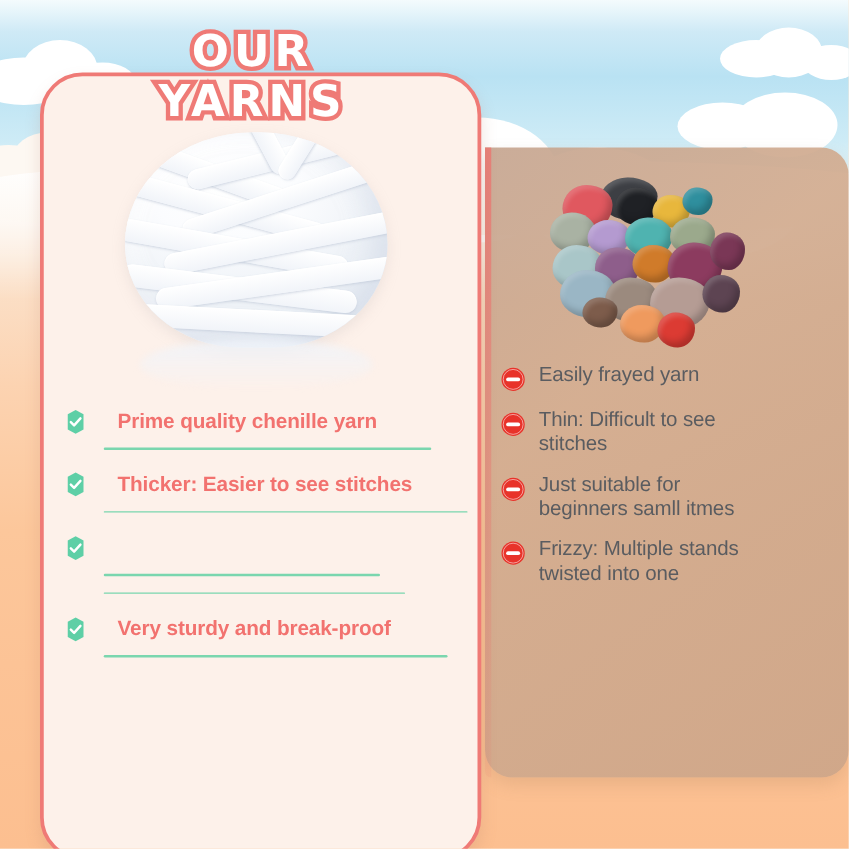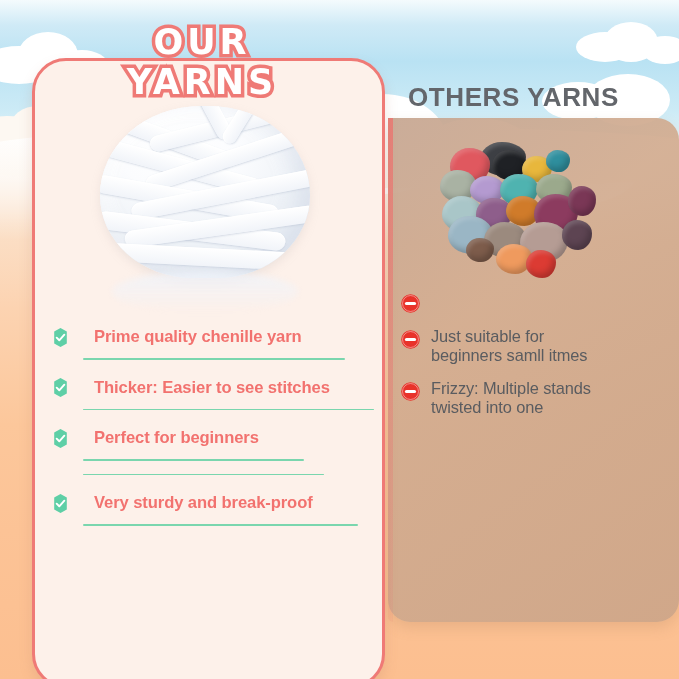--- a/index.html
+++ b/index.html
@@ -304,21 +304,20 @@
       <div class="strand" style="left:-4px;top:116px;width:190px;height:18px;transform:rotate(7deg);"></div>
       <div class="strand" style="left:24px;top:112px;width:194px;height:17px;transform:rotate(-8deg);"></div>
       <div class="strand" style="left:6px;top:142px;width:198px;height:18px;transform:rotate(3deg);"></div>
       <div class="strand" style="left:76px;top:-6px;width:70px;height:15px;transform:rotate(62deg);"></div>
       <div class="strand" style="left:112px;top:4px;width:60px;height:14px;transform:rotate(-58deg);"></div>
     </div>
     <div class="yarn-reflect"></div>
   </div>
 
   <div id="title-our">OUR YARNS</div>
-  <div id="title-others">OTHERS YARNS</div>
 
   <div id="our-list">
     <div class="pro-row">
       <div class="pro-line">
         <span class="hexcheck">
           <svg viewBox="0 0 24 24" width="21" height="21">
             <path d="M12 1.2 19.2 5.1 19.2 18.9 12 22.8 4.8 18.9 4.8 5.1Z" fill="#5ecfa6"></path>
             <path d="M7.6 12.2 10.6 15.2 16.4 8.8" fill="none" stroke="#ffffff" stroke-width="2.2" stroke-linecap="round" stroke-linejoin="round"></path>
           </svg>
         </span>
@@ -341,21 +340,20 @@
     </div>
 
     <div class="pro-row">
       <div class="pro-line">
         <span class="hexcheck">
           <svg viewBox="0 0 24 24" width="21" height="21">
             <path d="M12 1.2 19.2 5.1 19.2 18.9 12 22.8 4.8 18.9 4.8 5.1Z" fill="#5ecfa6"></path>
             <path d="M7.6 12.2 10.6 15.2 16.4 8.8" fill="none" stroke="#ffffff" stroke-width="2.2" stroke-linecap="round" stroke-linejoin="round"></path>
           </svg>
         </span>
-        <span class="pro-text">Perfect for beginners</span>
       </div>
       <div class="pro-rule" style="width:221px;"></div>
     </div>
 
     <div class="pro-row">
       <div class="pro-rule" style="width:241px;"></div>
     </div>
 
     <div class="pro-row">
       <div class="pro-line">
@@ -365,29 +363,40 @@
             <path d="M7.6 12.2 10.6 15.2 16.4 8.8" fill="none" stroke="#ffffff" stroke-width="2.2" stroke-linecap="round" stroke-linejoin="round"></path>
           </svg>
         </span>
         <span class="pro-text">Very sturdy and break-proof</span>
       </div>
       <div class="pro-rule" style="width:275px;"></div>
     </div>
   </div>
 
   <div id="others-list">
-
     <div class="con-row">
       <span class="con-icon">
         <svg viewBox="0 0 24 24" width="21" height="21">
           <circle cx="12" cy="12" r="10.6" fill="#e8332a"></circle>
           <circle cx="12" cy="12" r="9.1" fill="none" stroke="#ffffff" stroke-width="0.9" opacity="0.55"></circle>
           <rect x="5.6" y="10.2" width="12.8" height="3.6" rx="1.8" fill="#ffffff"></rect>
         </svg>
       </span>
+      <span class="con-text">Easily frayed yarn</span>
+    </div>
+
+    <div class="con-row">
+      <span class="con-icon">
+        <svg viewBox="0 0 24 24" width="21" height="21">
+          <circle cx="12" cy="12" r="10.6" fill="#e8332a"></circle>
+          <circle cx="12" cy="12" r="9.1" fill="none" stroke="#ffffff" stroke-width="0.9" opacity="0.55"></circle>
+          <rect x="5.6" y="10.2" width="12.8" height="3.6" rx="1.8" fill="#ffffff"></rect>
+        </svg>
+      </span>
+      <span class="con-text" style="max-width:160px;">Thin: Difficult to see stitches</span>
     </div>
 
 
     <div class="con-row">
       <span class="con-icon">
         <svg viewBox="0 0 24 24" width="21" height="21">
           <circle cx="12" cy="12" r="10.6" fill="#e8332a"></circle>
           <circle cx="12" cy="12" r="9.1" fill="none" stroke="#ffffff" stroke-width="0.9" opacity="0.55"></circle>
           <rect x="5.6" y="10.2" width="12.8" height="3.6" rx="1.8" fill="#ffffff"></rect>
         </svg>

